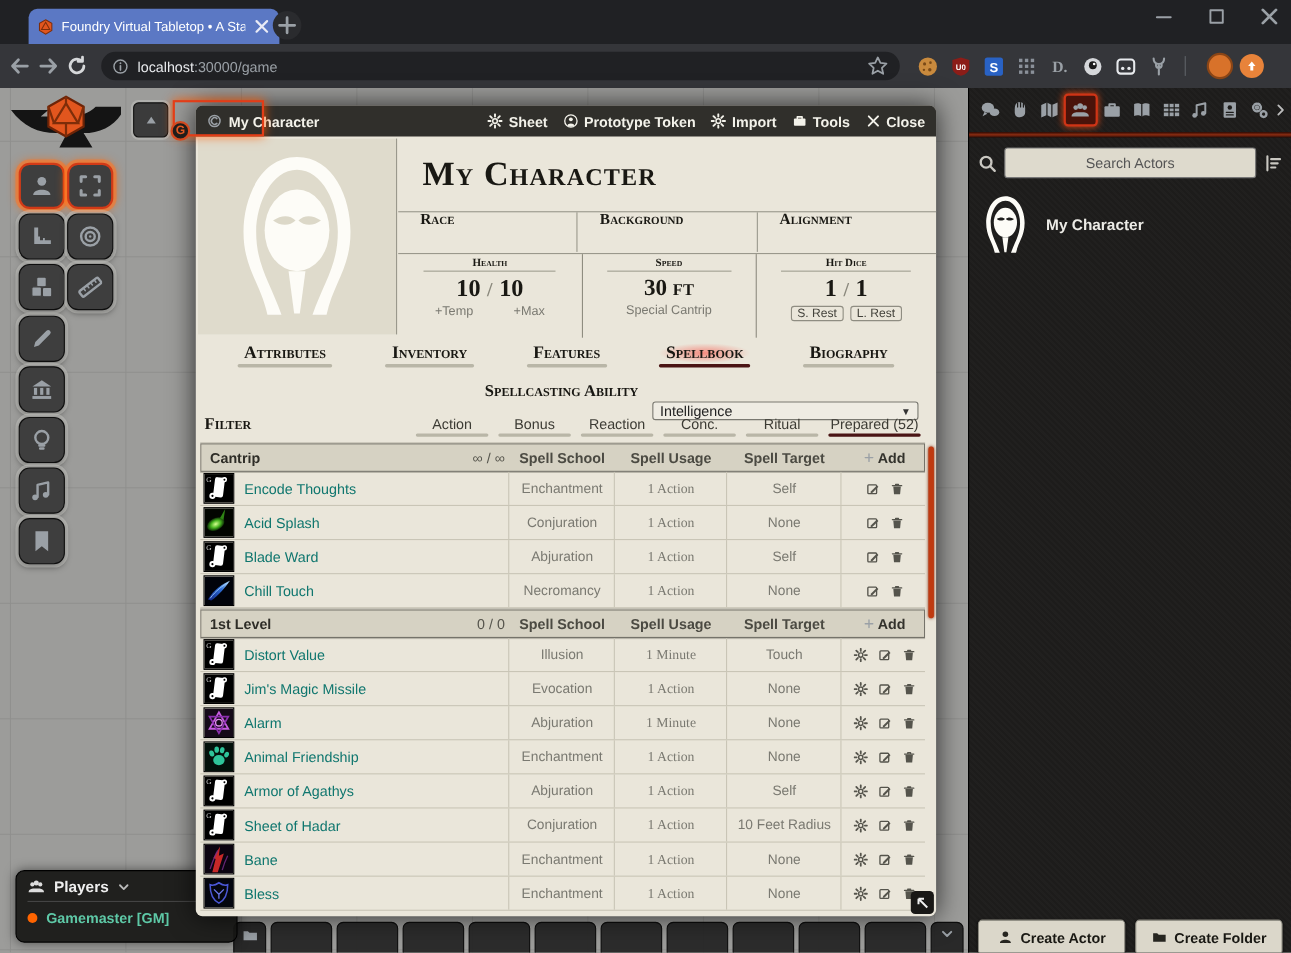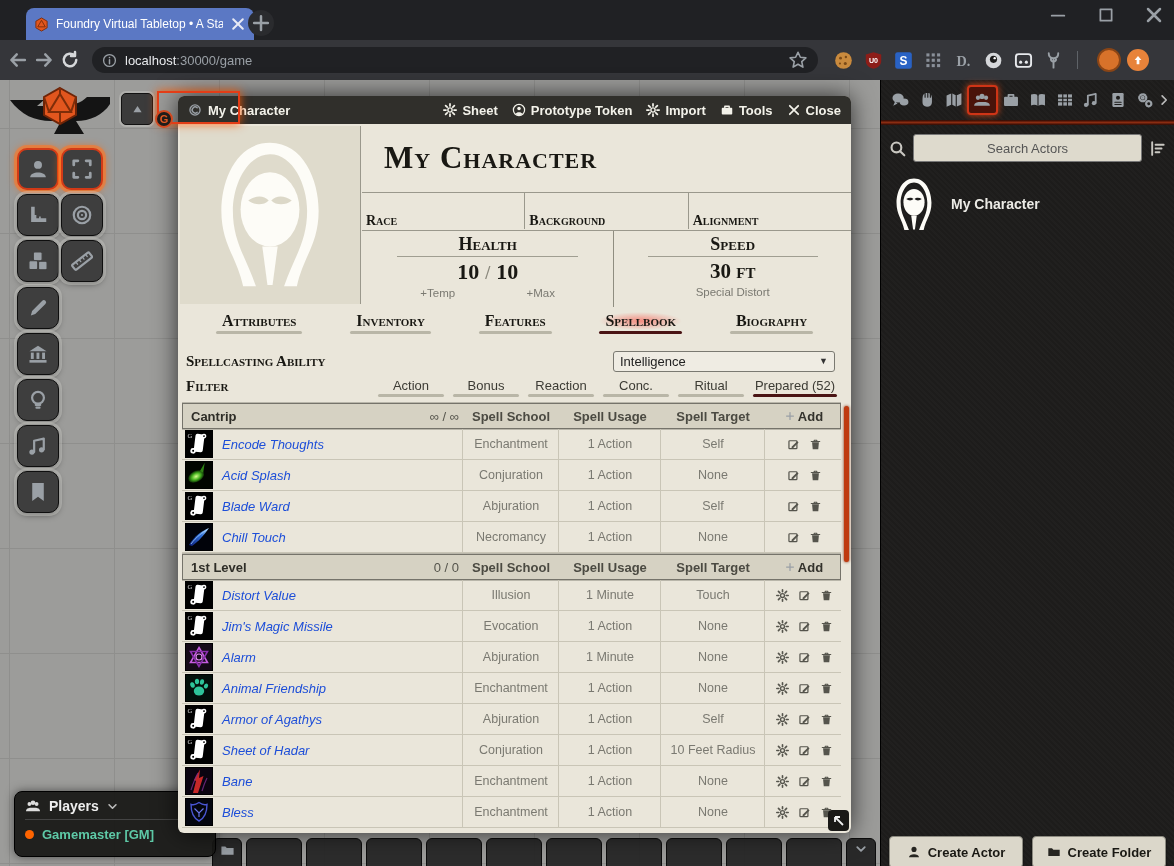--- a/index.html
+++ b/index.html
@@ -66,45 +66,45 @@
   #charname{position:absolute;left:206px;top:44px;font-size:31px;letter-spacing:1px;}
   #levelblock{position:absolute;right:46px;top:32px;text-align:right;width:220px;}
   #levelline{font-size:20px;}
   #levelline .lv{margin-left:26px;}
   #xpline{font-size:12px;font-weight:bold;color:#191813;margin-top:1px;}
   #xpbar{margin-top:3px;margin-left:62px;height:9px;width:158px;background:#55534e;border:1px solid #26251f;
       border-radius:5px;position:relative;overflow:hidden;}
   #xpbar .notch{position:absolute;left:1px;top:1px;width:7px;height:7px;background:#8b887c;border-radius:3px;}
   #namehr{position:absolute;left:184px;right:0;top:96px;border-top:1px solid #9a988c;}
   #fields{position:absolute;left:184px;right:0;top:97px;height:36px;display:flex;}
-  #fields .fcell{flex:1;border-right:1px solid #9a988c;display:flex;align-items:flex-end;padding-left:4px;box-sizing:border-box;}
+  #fields .fcell{flex:1;border-right:1px solid #9a988c;display:flex;align-items:flex-start;padding-left:20px;box-sizing:border-box;}
   #fields .fcell:last-child{border-right:none;}
   #fields .flabel{font-size:14px;}
   #stats{position:absolute;left:184px;right:0;top:134px;height:76px;display:flex;border-top:1px solid #9a988c;}
   .scell{border-right:1px solid #8f8d80;flex:1;text-align:center;padding-top:3px;box-sizing:border-box;position:relative;}
   .scell:last-child{border-right:none;}
-  .slabel{font-size:18px;}
+  .slabel{font-size:10px;}
   .shr{width:72%;margin:1px auto 2px;border-top:1px solid #a09e91;}
   .sval{font-family:"Liberation Serif",serif;font-weight:bold;font-size:22px;color:#191813;}
   .sval .slash{color:#8a887c;font-size:18px;padding:0 6px;}
   .ssub{font-size:11.5px;color:#7a7971;margin-top:2px;}
   .ssub2{display:flex;justify-content:space-around;width:82%;margin:2px auto 0;font-size:11.5px;color:#7a7971;}
   .restbtn{display:inline-block;border:1px solid #8f8d82;background:#eae6da;border-radius:3px;font-size:11px;
       color:#44433c;padding:0 5px;margin:3px 3px 0;}
   
   #sheettabs{position:absolute;left:0;right:0;top:216px;height:34px;display:flex;justify-content:space-around;align-items:flex-start;padding:0 14px;}
   .stab{text-align:center;}
   .stab .tl{font-size:16px;display:inline-block;padding:0 6px;border-radius:9px;}
   .stab .ul{height:3px;background:#b9b6a7;margin-top:1px;border-radius:2px;}
   .stab.active .tl{background:radial-gradient(closest-side,rgba(246,110,98,.75),rgba(246,110,98,0));}
   .stab.active .ul{background:#4a1414;}
   
-  #castrow{position:absolute;left:8px;right:16px;top:252px;height:26px;display:flex;align-items:center;}
+  #castrow{position:absolute;left:8px;right:16px;top:252px;height:26px;display:flex;align-items:center;flex-direction:column;}
   #castlabel{font-size:15px;}
-  #castsel{margin-left:auto;width:222px;height:21px;background:#efece3;border:1px solid #7a7971;border-radius:3px;
+  #castsel{margin-left:auto;width:242px;height:21px;background:#efece3;border:1px solid #7a7971;border-radius:3px;
       display:flex;align-items:center;font-size:13px;color:#222;padding:0 6px;box-sizing:border-box;text-align:right;}
   #castsel .car{margin-left:auto;font-size:9px;color:#333;}
   #filterrow{position:absolute;left:8px;right:14px;top:282px;height:22px;display:flex;align-items:flex-start;}
   #filterlabel{font-size:15px;}
   #filters{margin-left:auto;display:flex;gap:9px;}
   .fitem{min-width:66px;text-align:center;font-size:13px;color:#3c3b34;}
   .fitem .ul{height:3px;background:#b9b6a7;margin-top:1px;border-radius:2px;}
   .fitem.active .ul{background:#4a1414;}
   
   #spelllist{position:absolute;left:4px;right:10px;top:306px;bottom:2px;overflow:hidden;}
@@ -112,24 +112,24 @@
       font-size:13px;color:#2e2d27;margin-top:1px;position:relative;}
   .sec .nm{font-weight:bold;padding-left:8px;}
   .sec .slots{position:absolute;left:200px;width:76px;text-align:right;color:#55544c;}
   .sec .c1,.sec .c2,.sec .c3{position:absolute;text-align:center;font-weight:bold;color:#4b4a42;}
   .sec .c1{left:280px;width:96px;}
   .sec .c2{left:376px;width:102px;}
   .sec .c3{left:478px;width:104px;}
   .sec .addb{position:absolute;left:588px;width:66px;display:flex;justify-content:center;align-items:center;gap:3px;font-weight:bold;color:#33322c;}
   .srow{height:30px;border-bottom:1px solid #c9c5b6;display:flex;align-items:center;position:relative;font-size:13px;}
   .srow .art{width:26px;height:26px;margin-left:3px;border:1px solid #000;box-sizing:content-box;}
-  .srow .snm{margin-left:9px;color:#1d4ed8;font-style:italic;}
+  .srow .snm{margin-left:9px;color:#0f766e;}
   .srow .cc{position:absolute;text-align:center;color:#7a7971;font-size:12.5px;}
   .srow .v1{left:280px;width:96px;border-left:1px solid #c9c5b6;}
-  .srow .v2{left:376px;width:102px;border-left:1px solid #c9c5b6;}
+  .srow .v2{left:376px;width:102px;border-left:1px solid #c9c5b6;font-family:Liberation Serif, serif;}
   .srow .v3{left:478px;width:104px;border-left:1px solid #c9c5b6;}
   .srow .cc.bl{height:30px;line-height:30px;}
   .srow .ctr{position:absolute;left:582px;width:78px;height:30px;border-left:1px solid #c9c5b6;
       display:flex;align-items:center;justify-content:center;gap:9px;color:#55544c;}
   .cicon{width:13px;height:13px;color:#55544c;}
   #redscroll{position:absolute;right:2px;top:310px;width:5px;height:156px;background:#bf3a10;border-radius:3px;box-shadow:0 0 3px #7e2206;}
   #resize{position:absolute;right:2px;bottom:2px;width:21px;height:21px;background:#191816;border-radius:4px;
       display:flex;align-items:center;justify-content:center;color:#eee;}
   
   #anno{position:absolute;left:157px;top:11px;width:79px;height:29px;border:2px solid #e33d17;
@@ -576,21 +576,27 @@
         <div class="sval"><span>10</span><span class="slash">/</span><span>10</span></div>
         <div class="ssub2">
             <span>+Temp</span>
             <span>+Max</span>
           </div>
       </div>
       <div class="scell" style="flex:.96">
         <div class="slabel serifcaps">Speed</div>
         <div class="shr"></div>
         <div class="sval serifcaps" style="font-size:21px">30 ft</div>
-        <div class="ssub">Special Distort</div>
+        <div class="ssub">Special Cantrip</div>
+      </div>
+      <div class="scell">
+        <div class="slabel serifcaps">Hit Dice</div>
+        <div class="shr"></div>
+        <div class="sval"><span>1</span><span class="slash">/</span><span>1</span></div>
+        <div><span class="restbtn">S. Rest</span><span class="restbtn">L. Rest</span></div>
       </div>
     </div>
 
     <div id="sheettabs">
         <div class="stab"><span class="tl serifcaps">Attributes</span><div class="ul"></div></div>
         <div class="stab"><span class="tl serifcaps">Inventory</span><div class="ul"></div></div>
         <div class="stab"><span class="tl serifcaps">Features</span><div class="ul"></div></div>
         <div class="stab active"><span class="tl serifcaps">Spellbook</span><div class="ul"></div></div>
         <div class="stab"><span class="tl serifcaps">Biography</span><div class="ul"></div></div>
       </div>

